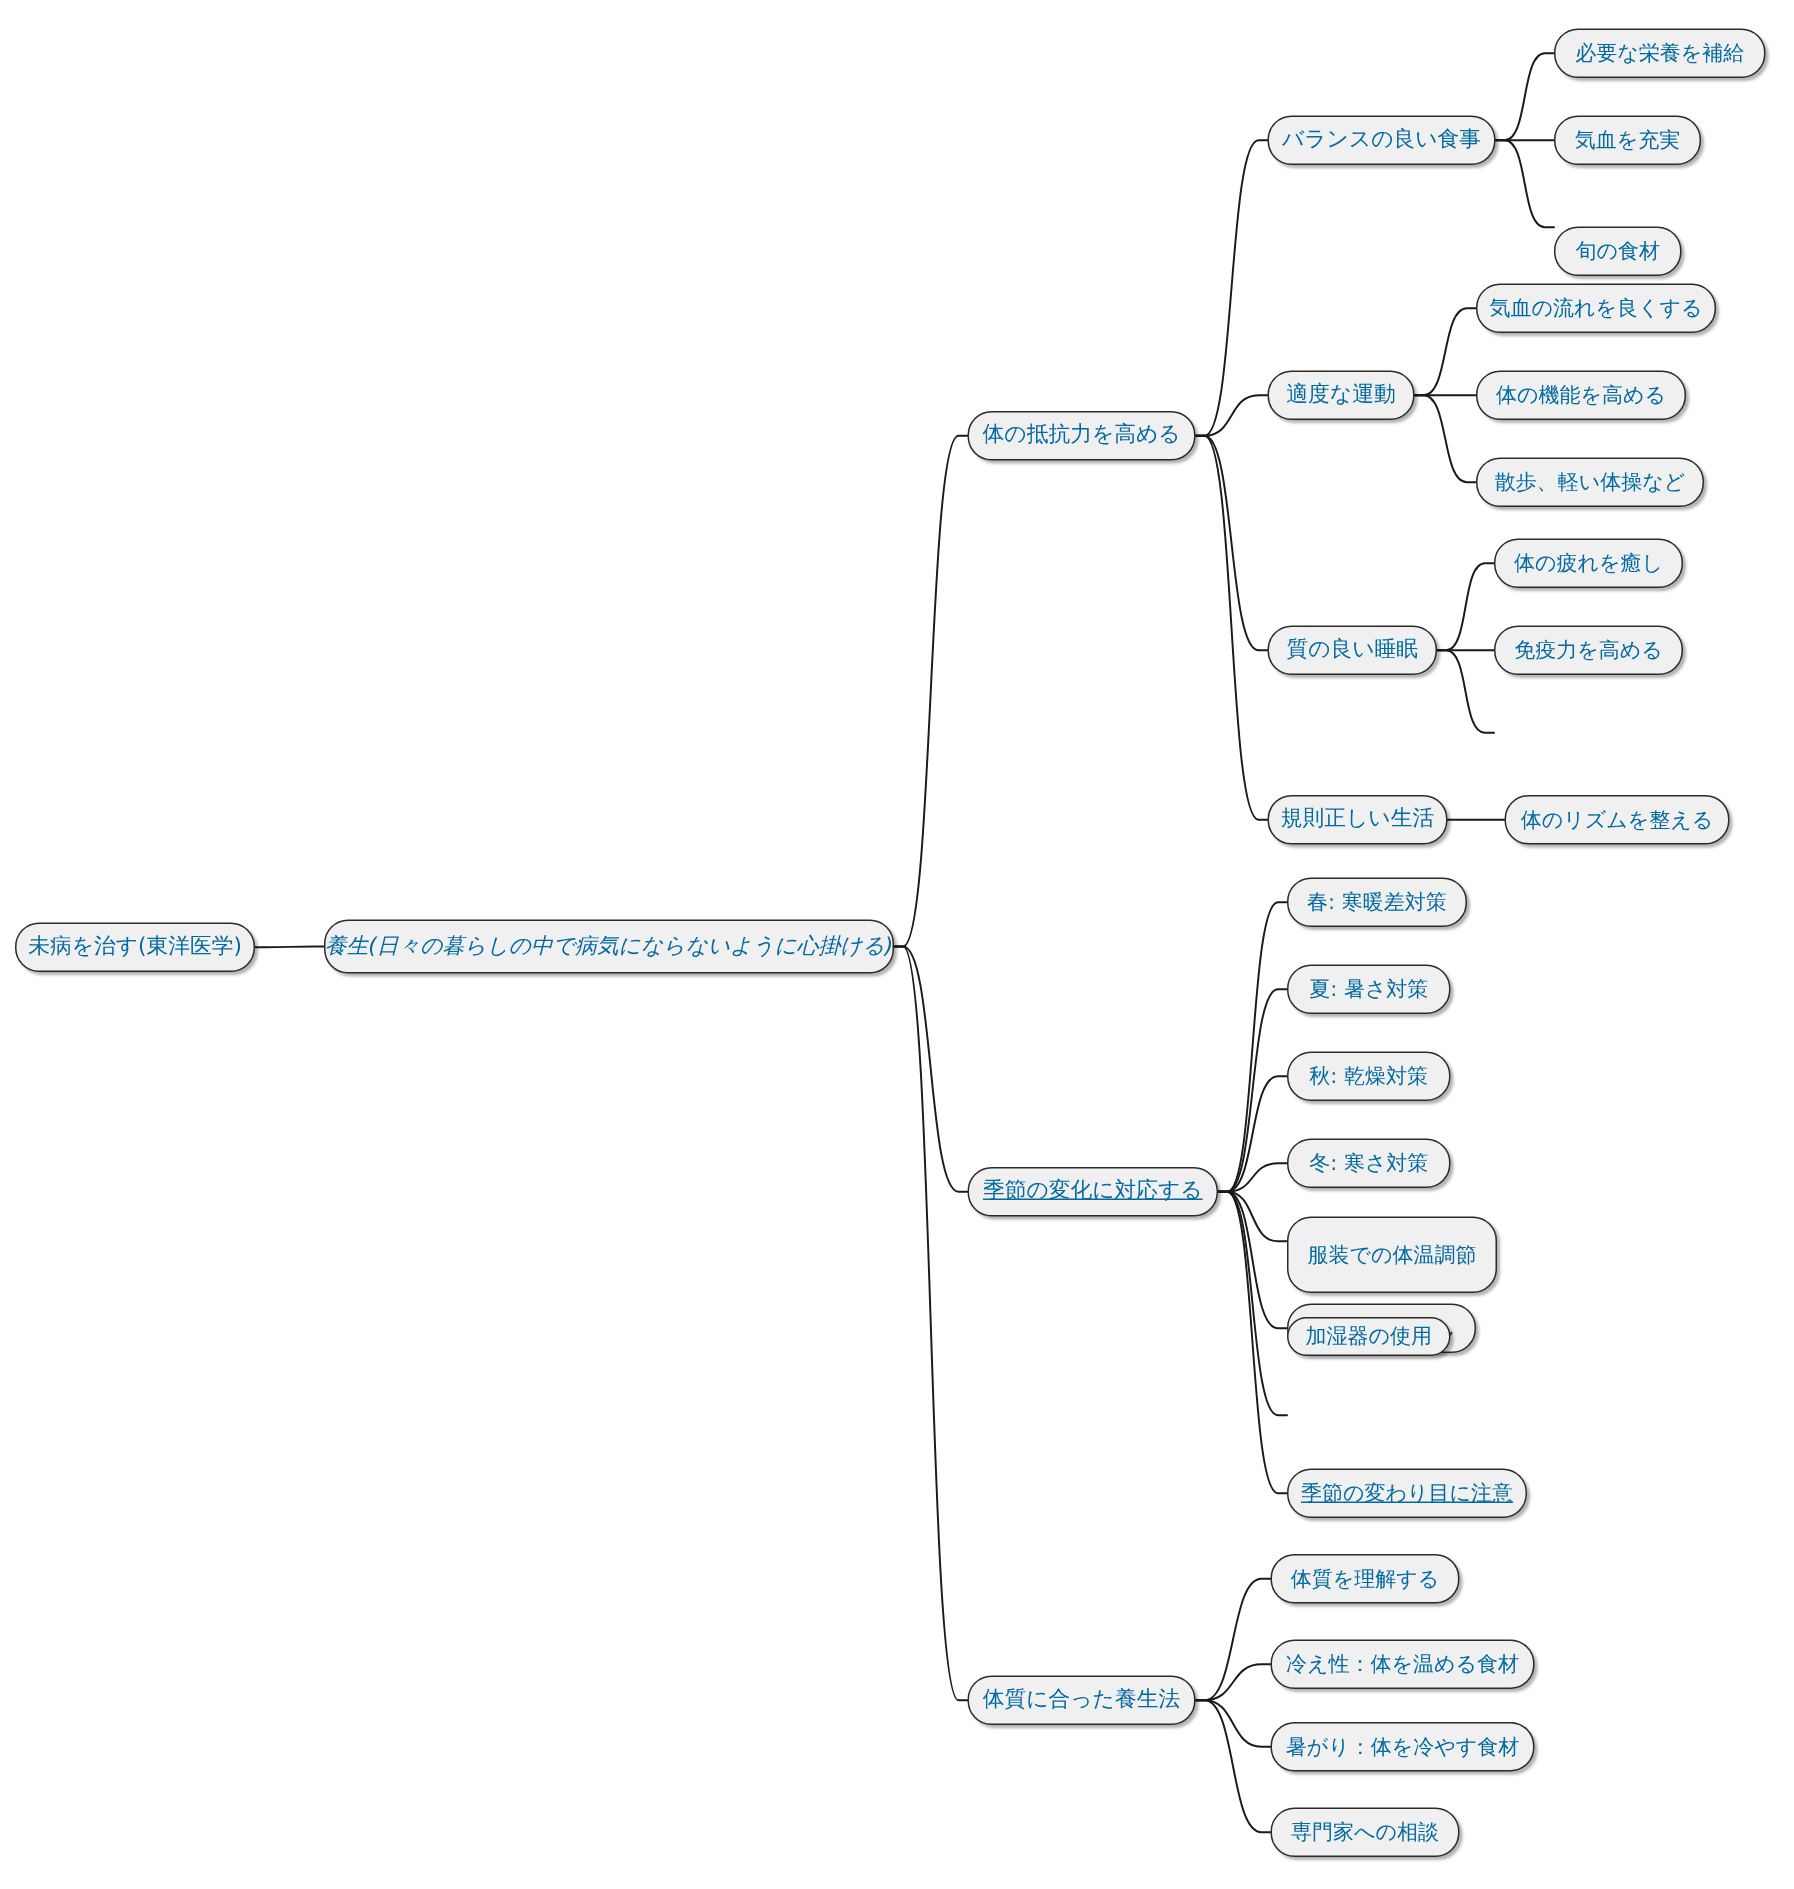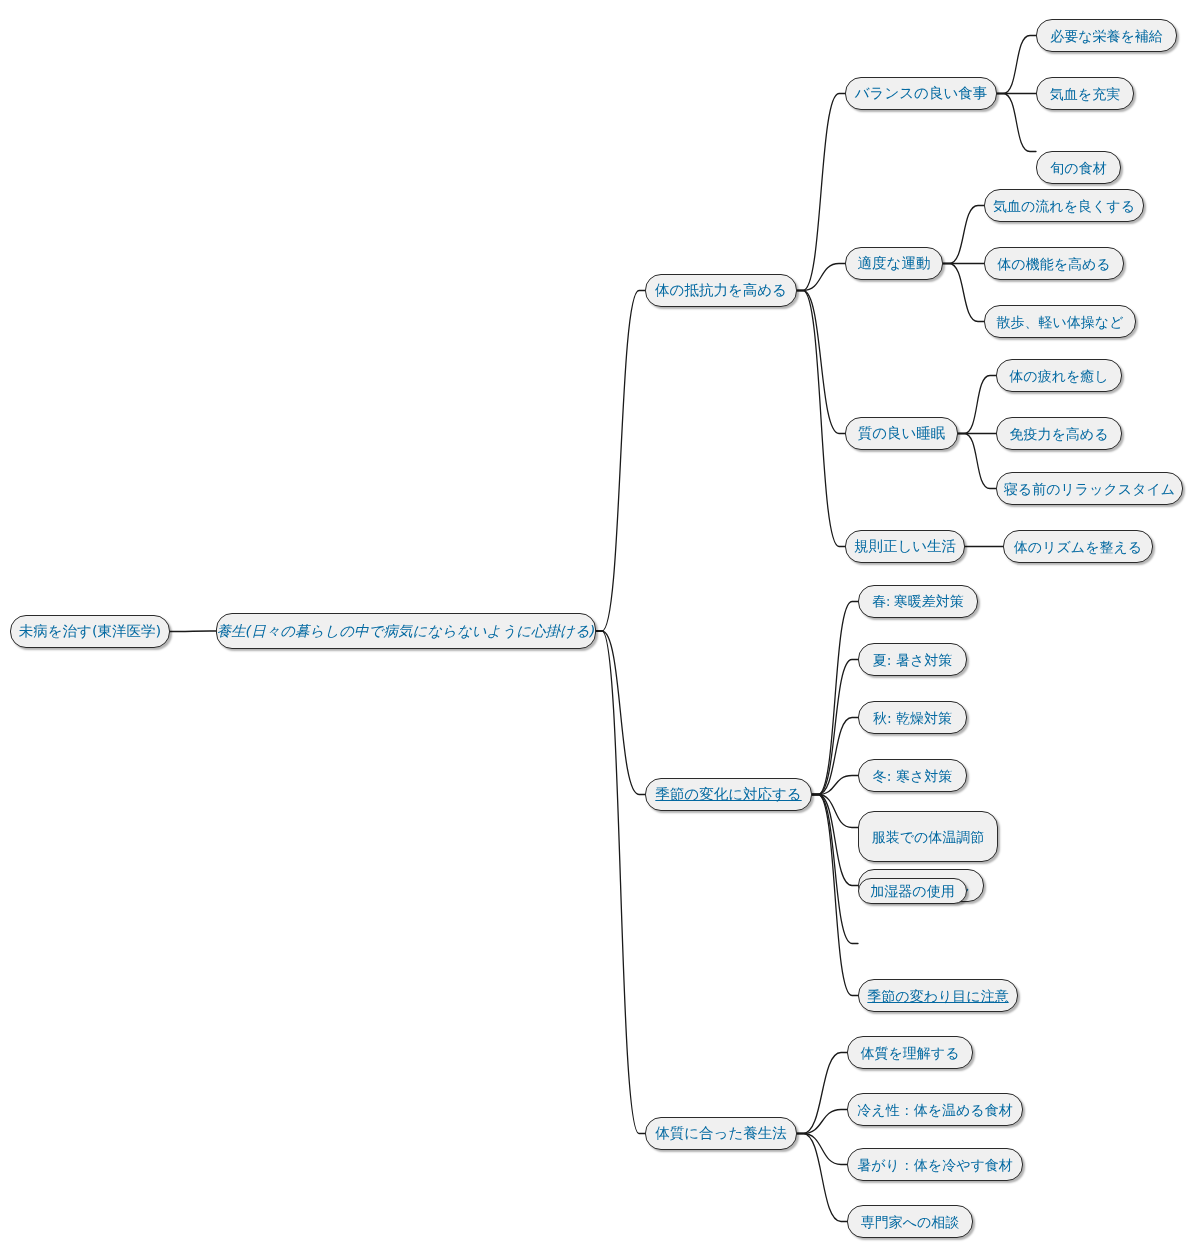--- a/index.html
+++ b/index.html
@@ -136,29 +136,26 @@
   <div class="node level-3" style="left: 984px; top: 305px; width: 152px; height: 33px;">
     <span class="node-label">散歩、軽い体操など</span>
   </div>
 
   <div class="node level-3" style="left: 996px; top: 359px; width: 126px; height: 33px;">
     <span class="node-label">体の疲れを癒し</span>
   </div>
   <div class="node level-3" style="left: 996px; top: 417px; width: 126px; height: 33px;">
     <span class="node-label">免疫力を高める</span>
   </div>
-  <div class="node level-3" style="left: 996px; top: 472px; width: 187px; height: 33px;">
-    <span class="node-label">寝る前のリラックスタイム</span>
-  </div>
 
   <div class="node level-3" style="left: 1003px; top: 530px; width: 150px; height: 33px;">
     <span class="node-label">体のリズムを整える</span>
   </div>
 
-  <div class="node level-3" style="left: 858px; top: 585px; width: 120px; height: 33px; font-family: Liberation Serif, serif;">
+  <div class="node level-3" style="left: 858px; top: 585px; width: 120px; height: 33px;">
     <span class="node-label">春: 寒暖差対策</span>
   </div>
   <div class="node level-3" style="left: 858px; top: 643px; width: 109px; height: 33px;">
     <span class="node-label">夏: 暑さ対策</span>
   </div>
   <div class="node level-3" style="left: 858px; top: 701px; width: 109px; height: 33px;">
     <span class="node-label">秋: 乾燥対策</span>
   </div>
   <div class="node level-3" style="left: 858px; top: 759px; width: 109px; height: 33px;">
     <span class="node-label">冬: 寒さ対策</span>

